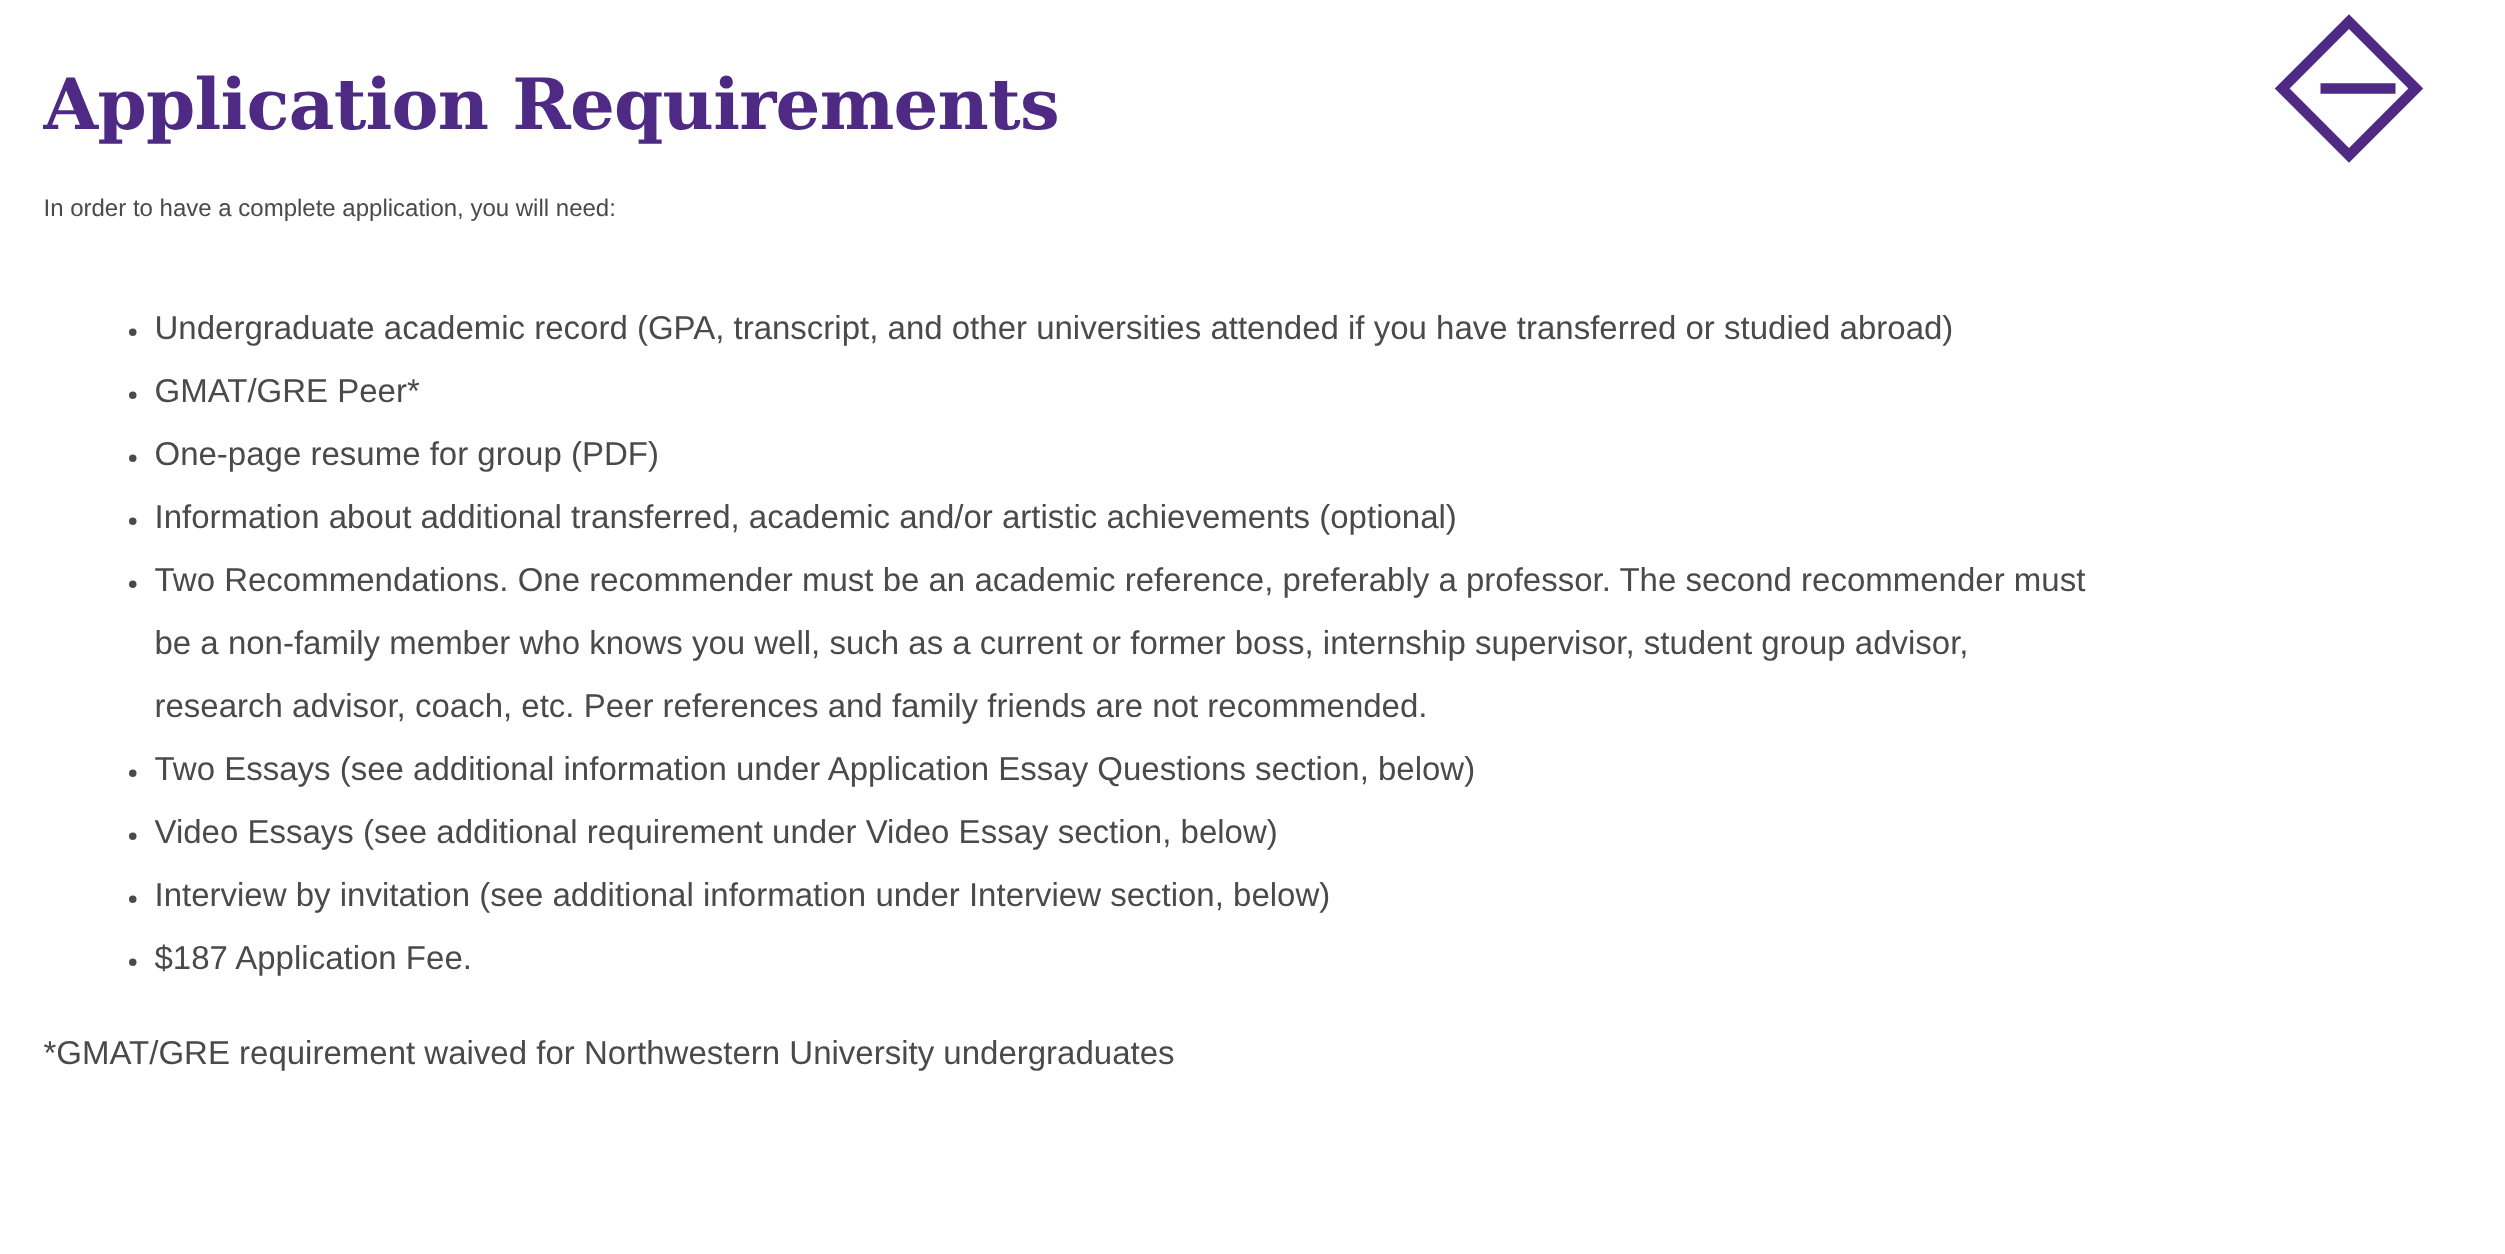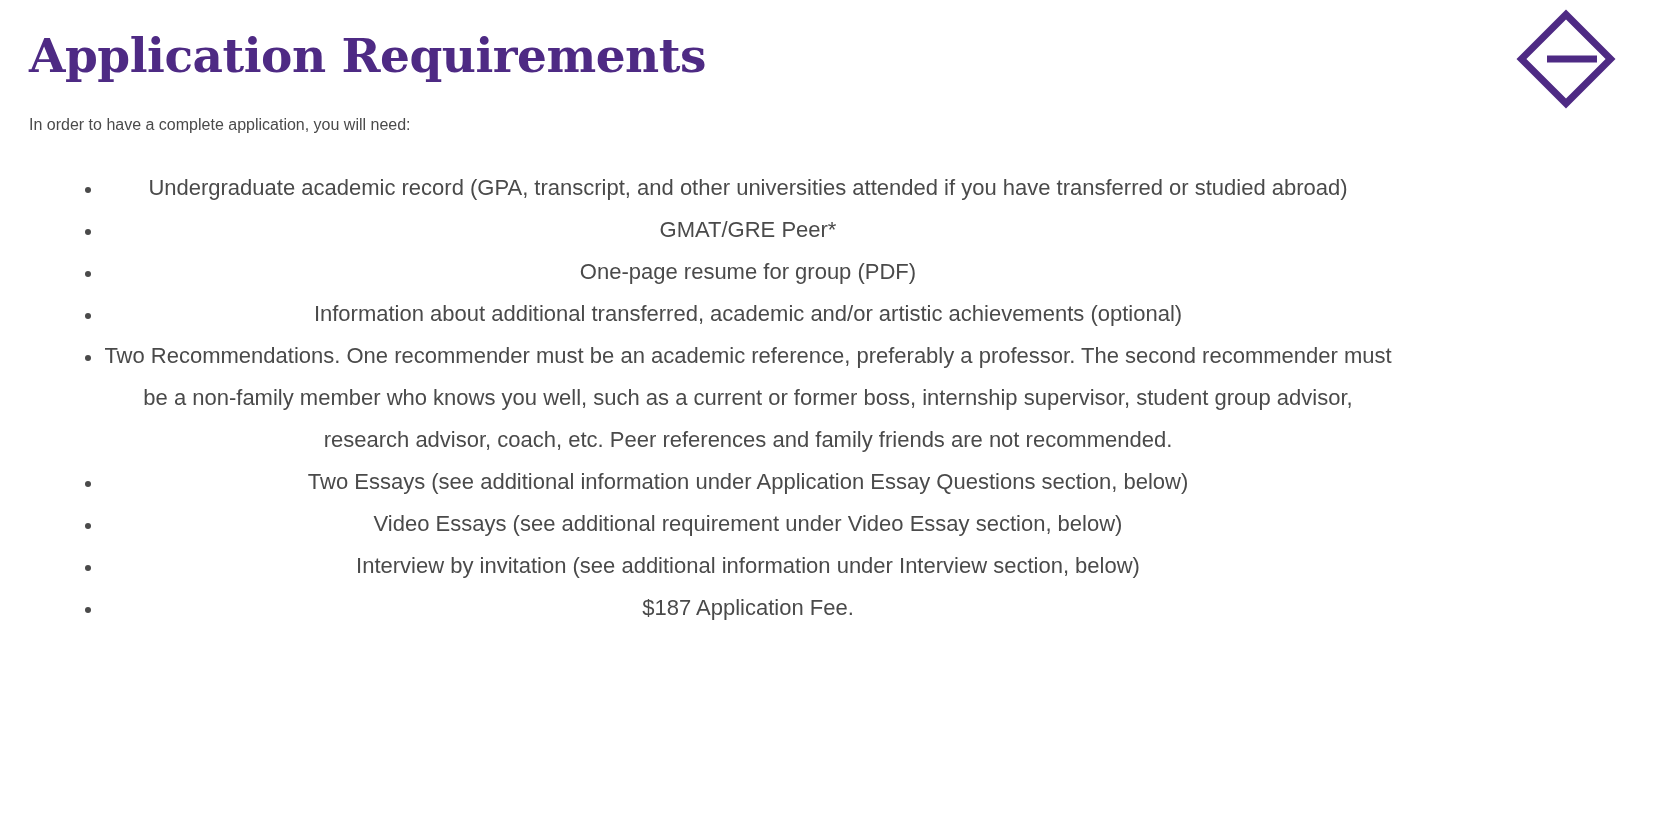--- a/index.html
+++ b/index.html
@@ -7,43 +7,42 @@
     width: 1670px;
     height: 836px;
     background: #ffffff;
     overflow: hidden;
     font-family: "Liberation Sans", sans-serif;
   }
   .page {
     position: relative;
     width: 1574px;
     height: 836px;
-    padding: 26px 0 0 29px;
+    padding: 41px 0 0 29px;
     background: #ffffff;
   }
   h1.title {
     font-family: "DejaVu Serif", "Liberation Serif", serif;
     font-weight: 600;
     font-size: 47px;
     line-height: 60px;
     letter-spacing: -0.5px;
     color: #4E2A84;
   }
   p.intro {
     margin-top: 25px;
     font-size: 16px;
     line-height: 28px;
     color: #4A4A4A;
   }
   ul.req-list {
-    margin-top: 28px;
+    margin-top: 44px;
     padding-left: 74px;
     list-style: disc outside;
     color: #4A4A4A;
-    text-align: center;
   }
   ul.req-list li {
     font-size: 22px;
     line-height: 42px;
     max-width: 1290px;
     color: #4A4A4A;
   }
   ul.req-list li::marker {
     font-size: 19px;
     color: #4A4A4A;
@@ -84,14 +83,15 @@
     <li>GMAT/GRE Peer*</li>
     <li>One-page resume for group (PDF)</li>
     <li>Information about additional transferred, academic and/or artistic achievements (optional)</li>
     <li>Two Recommendations. One recommender must be an academic reference, preferably a professor. The second recommender must be a non-family member who knows you well, such as a current or former boss, internship supervisor, student group advisor, research advisor, coach, etc. Peer references and family friends are not recommended.</li>
     <li>Two Essays (see additional information under Application Essay Questions section, below)</li>
     <li>Video Essays (see additional requirement under Video Essay section, below)</li>
     <li>Interview by invitation (see additional information under Interview section, below)</li>
     <li>$187 Application Fee.</li>
   </ul>
 
+  <p class="footnote">*GMAT/GRE requirement waived for Northwestern University undergraduates</p>
 
 </div>
 
 </body></html>

